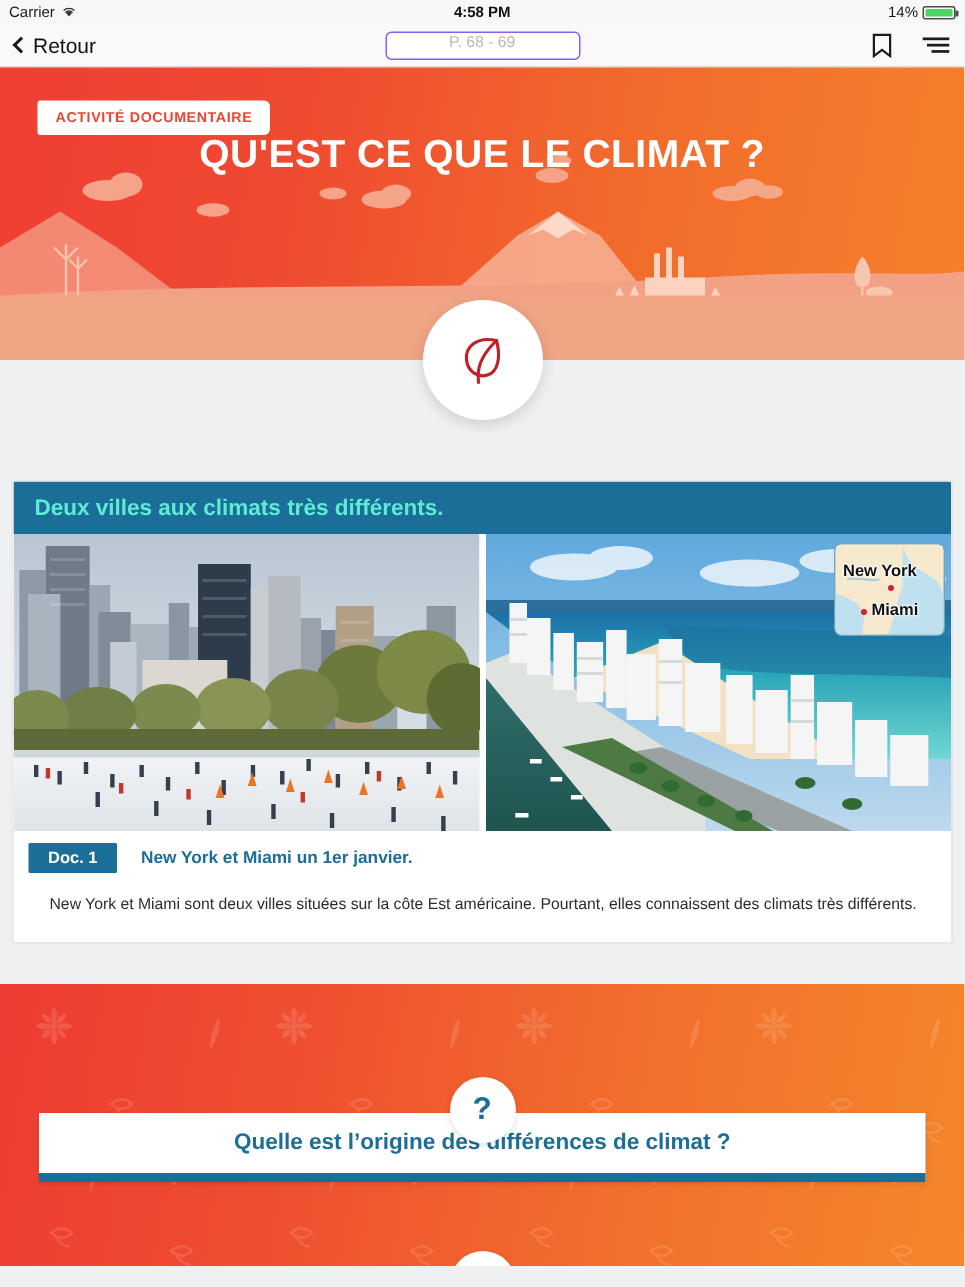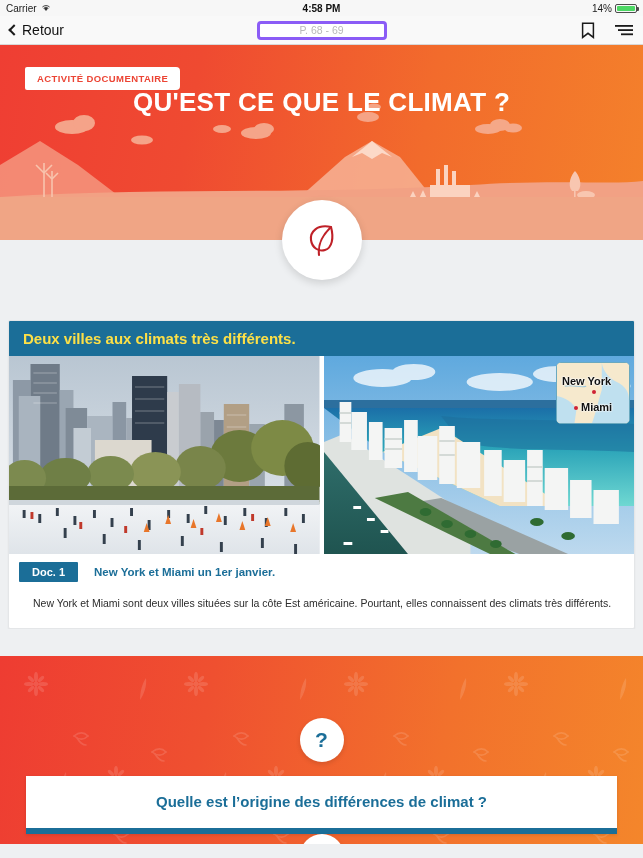--- a/index.html
+++ b/index.html
@@ -51,23 +51,23 @@
   }
   .nav-back { display:flex; align-items:center; gap:3px; cursor:pointer; }
   .chev {
     width:8px; height:8px; border-left:2px solid #1a1a1a; border-bottom:2px solid #1a1a1a;
     transform:rotate(45deg); display:inline-block; margin-right:1px;
   }
   .nav-back-label { font-size:14px; color:#111; }
   .page-field {
     position:absolute; left:50%; transform:translateX(-50%);
     width:130px; height:19px;
-    border:3px solid #8b5cf6; border-radius:4px;
+    border:1px solid #8b5cf6; border-radius:4px;
     background:#fff;
-    display:flex; align-items:center; justify-content:center;
+    display:flex; align-items:flex-start; justify-content:center;
     font-size:10.5px; color:#b9b9b9;
   }
   .nav-right { margin-left:auto; display:flex; align-items:center; gap:20px; }
   .icon-btn { cursor:pointer; display:flex; align-items:center; justify-content:center; }
 
   
   .hero {
     position:relative; width:100%; height:195px;
     background:linear-gradient(100deg,#ef3e33 0%,#ef4a31 30%,#f26b2c 65%,#f4812b 100%);
     overflow:hidden;
@@ -110,21 +110,21 @@
 
   
   .doc-card {
     margin:0 8px; background:#fff;
     border:1px solid #e4e6e8;
     border-radius:2px;
     overflow:hidden;
     box-shadow:0 1px 2px rgba(0,0,0,.05);
   }
   .doc-head {
-    background:#1b6e98; color:#fde047;
+    background:#1b6e98; color:#5eead4;
     font-size:15px; font-weight:bold;
     padding:9px 14px;
   }
   .doc-photos { display:flex; gap:4px; position:relative; background:#fff; padding:0; }
   .photo { position:relative; width:50%; height:198px; overflow:hidden; }
   .photo svg { display:block; width:100%; height:100%; }
   .inset-map {
     position:absolute; right:4px; top:6px;
     width:74px; height:62px;
     background:#f3e6cc; border:1.5px solid #6aa9bf; border-radius:5px;
@@ -164,22 +164,22 @@
   .q-circle {
     position:absolute; left:50%; transform:translateX(-50%);
     top:62px; width:44px; height:44px; border-radius:50%;
     background:#fff; display:flex; align-items:center; justify-content:center;
     font-size:21px; font-weight:bold; color:#1b6e98;
     box-shadow:0 2px 5px rgba(0,0,0,.12); z-index:4;
   }
   .q-card {
     position:absolute; left:26px; right:26px; top:86px;
     background:#fff; border-bottom:6px solid #1b6e98;
-    height:58px; display:flex; align-items:center; justify-content:center;
-    z-index:3; box-shadow:0 1px 3px rgba(0,0,0,.12);margin-top:34px;
+    height:46px; display:flex; align-items:center; justify-content:center;
+    z-index:3; box-shadow:0 1px 3px rgba(0,0,0,.12);
   }
   .q-text { font-size:15px; font-weight:bold; color:#1b6e98; }
   .q-circle2 {
     position:absolute; left:50%; transform:translateX(-50%);
     top:178px; width:44px; height:44px; border-radius:50%;
     background:#fff; z-index:4;
     box-shadow:0 2px 5px rgba(0,0,0,.12);
   }
 </style>
 </head>

